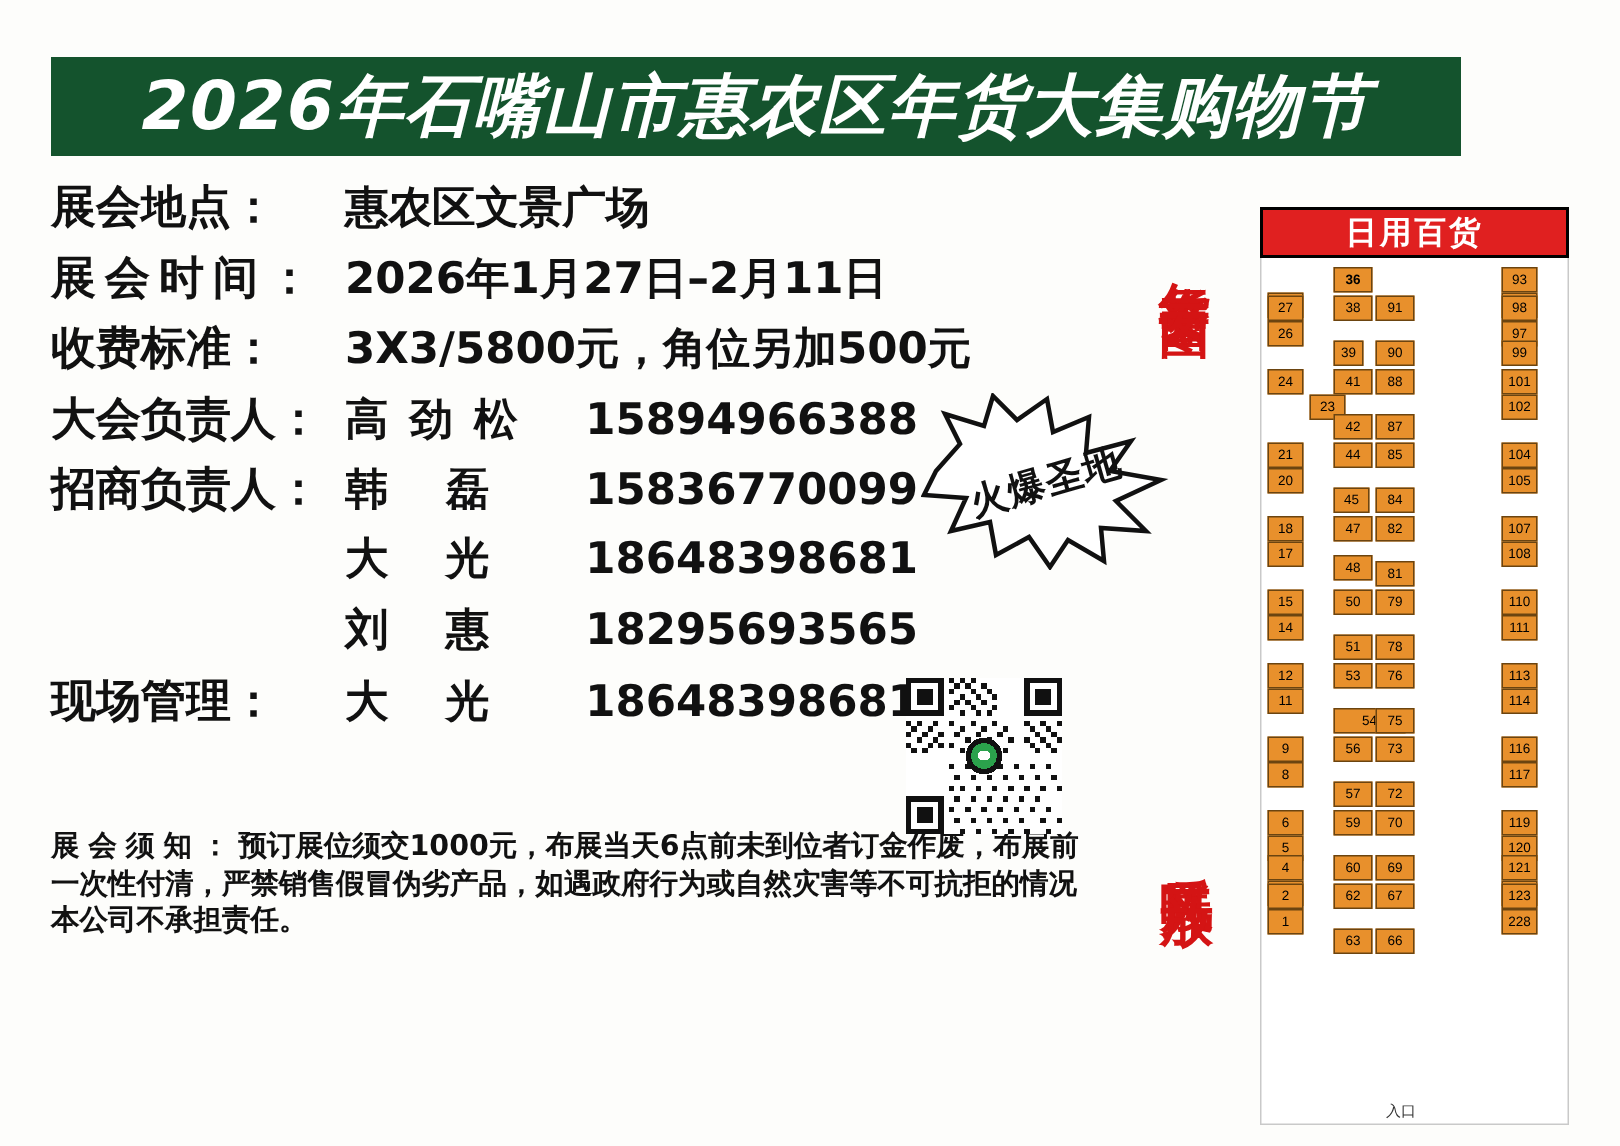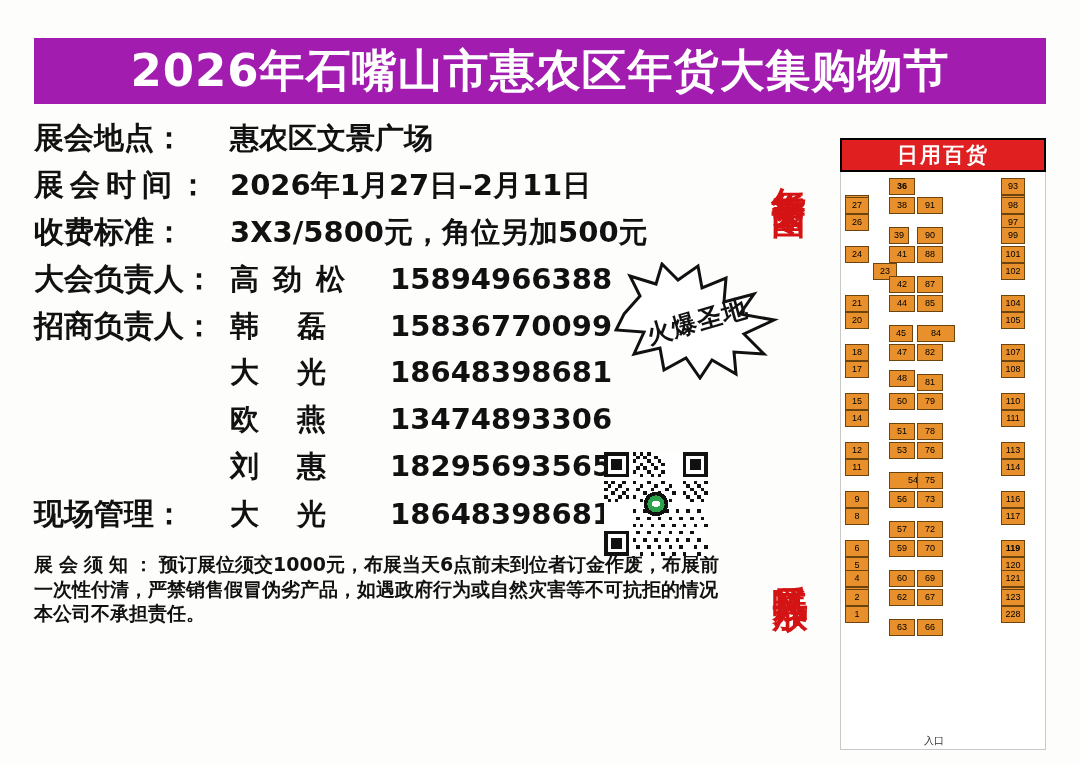--- a/index.html
+++ b/index.html
@@ -11,23 +11,23 @@
   }
   .poster{
     position:relative;
     width:1080px;height:764px;
     background:#fdfdfb;
   }
   
   .title-bar{
     position:absolute;
     left:34px;top:38px;
-    width:1012px;height:66px;
-    background:#a21caf;
-    display:flex;align-items:center;justify-content:center;
+    width:940px;height:66px;
+    background:#14532d;
+    display:flex;align-items:center;justify-content:center;font-style:italic;
   }
   .title-bar .title-text{
     color:#ffffff;
     font-size:45px;
     font-weight:bold;
     letter-spacing:1px;
     white-space:nowrap;
     font-family:"DejaVu Sans","Liberation Sans",sans-serif;
   }
   
@@ -202,27 +202,20 @@
     </div>
 
     <div class="row">
       <div class="lbl"></div>
       <div class="val">
         <span class="person">大  光</span>
         <span class="phone">18648398681</span>
       </div>
     </div>
 
-    <div class="row">
-      <div class="lbl"></div>
-      <div class="val">
-        <span class="person">欧  燕</span>
-        <span class="phone">13474893306</span>
-      </div>
-    </div>
 
     <div class="row">
       <div class="lbl"></div>
       <div class="val">
         <span class="person">刘  惠</span>
         <span class="phone">18295693565</span>
       </div>
     </div>
 
     <div class="row">
@@ -417,21 +410,21 @@
         <div class="cell" style="left: 160px; top: 91px; width: 24px; height: 17px;">102</div>
         <div class="cell" style="left: 48px; top: 104px; width: 26px; height: 17px;">42</div>
         <div class="cell" style="left: 76px; top: 104px; width: 26px; height: 17px;">87</div>
         <div class="cell" style="left: 4px; top: 123px; width: 24px; height: 17px;">21</div>
         <div class="cell" style="left: 48px; top: 123px; width: 26px; height: 17px;">44</div>
         <div class="cell" style="left: 76px; top: 123px; width: 26px; height: 17px;">85</div>
         <div class="cell" style="left: 160px; top: 123px; width: 24px; height: 17px;">104</div>
         <div class="cell" style="left: 4px; top: 140px; width: 24px; height: 17px;">20</div>
         <div class="cell" style="left: 160px; top: 140px; width: 24px; height: 17px;">105</div>
         <div class="cell" style="left: 48px; top: 153px; width: 24px; height: 17px;">45</div>
-        <div class="cell" style="left: 76px; top: 153px; width: 38px; height: 17px;">84</div>
+        <div class="cell" style="left: 76px; top: 153px; width: 26px; height: 17px;">84</div>
         <div class="cell" style="left: 4px; top: 172px; width: 24px; height: 17px;">18</div>
         <div class="cell" style="left: 48px; top: 172px; width: 26px; height: 17px;">47</div>
         <div class="cell" style="left: 76px; top: 172px; width: 26px; height: 17px;">82</div>
         <div class="cell" style="left: 160px; top: 172px; width: 24px; height: 17px;">107</div>
         <div class="cell" style="left: 4px; top: 189px; width: 24px; height: 17px;">17</div>
         <div class="cell" style="left: 160px; top: 189px; width: 24px; height: 17px;">108</div>
         <div class="cell" style="left: 48px; top: 198px; width: 26px; height: 17px;">48</div>
         <div class="cell" style="left: 76px; top: 202px; width: 26px; height: 17px;">81</div>
         <div class="cell" style="left: 4px; top: 221px; width: 24px; height: 17px;">15</div>
         <div class="cell" style="left: 48px; top: 221px; width: 26px; height: 17px;">50</div>
@@ -453,21 +446,21 @@
         <div class="cell" style="left: 48px; top: 319px; width: 26px; height: 17px;">56</div>
         <div class="cell" style="left: 76px; top: 319px; width: 26px; height: 17px;">73</div>
         <div class="cell" style="left: 160px; top: 319px; width: 24px; height: 17px;">116</div>
         <div class="cell" style="left: 4px; top: 336px; width: 24px; height: 17px;">8</div>
         <div class="cell" style="left: 160px; top: 336px; width: 24px; height: 17px;">117</div>
         <div class="cell" style="left: 48px; top: 349px; width: 26px; height: 17px;">57</div>
         <div class="cell" style="left: 76px; top: 349px; width: 26px; height: 17px;">72</div>
         <div class="cell" style="left: 4px; top: 368px; width: 24px; height: 17px;">6</div>
         <div class="cell" style="left: 48px; top: 368px; width: 26px; height: 17px;">59</div>
         <div class="cell" style="left: 76px; top: 368px; width: 26px; height: 17px;">70</div>
-        <div class="cell" style="left: 160px; top: 368px; width: 24px; height: 17px; font-weight: bold;">119</div>
+        <div class="cell" style="left: 160px; top: 368px; width: 24px; height: 17px;">119</div>
         <div class="cell" style="left: 4px; top: 385px; width: 24px; height: 17px;">5</div>
         <div class="cell" style="left: 160px; top: 385px; width: 24px; height: 17px;">120</div>
         <div class="cell" style="left: 4px; top: 398px; width: 24px; height: 17px;">4</div>
         <div class="cell" style="left: 48px; top: 398px; width: 26px; height: 17px;">60</div>
         <div class="cell" style="left: 76px; top: 398px; width: 26px; height: 17px;">69</div>
         <div class="cell" style="left: 160px; top: 398px; width: 24px; height: 17px;">121</div>
         <div class="cell" style="left: 4px; top: 415px; width: 24px; height: 17px;">3</div>
         <div class="cell" style="left: 160px; top: 415px; width: 24px; height: 17px;">122</div>
         <div class="cell" style="left: 4px; top: 417px; width: 24px; height: 17px;">2</div>
         <div class="cell" style="left: 48px; top: 417px; width: 26px; height: 17px;">62</div>

